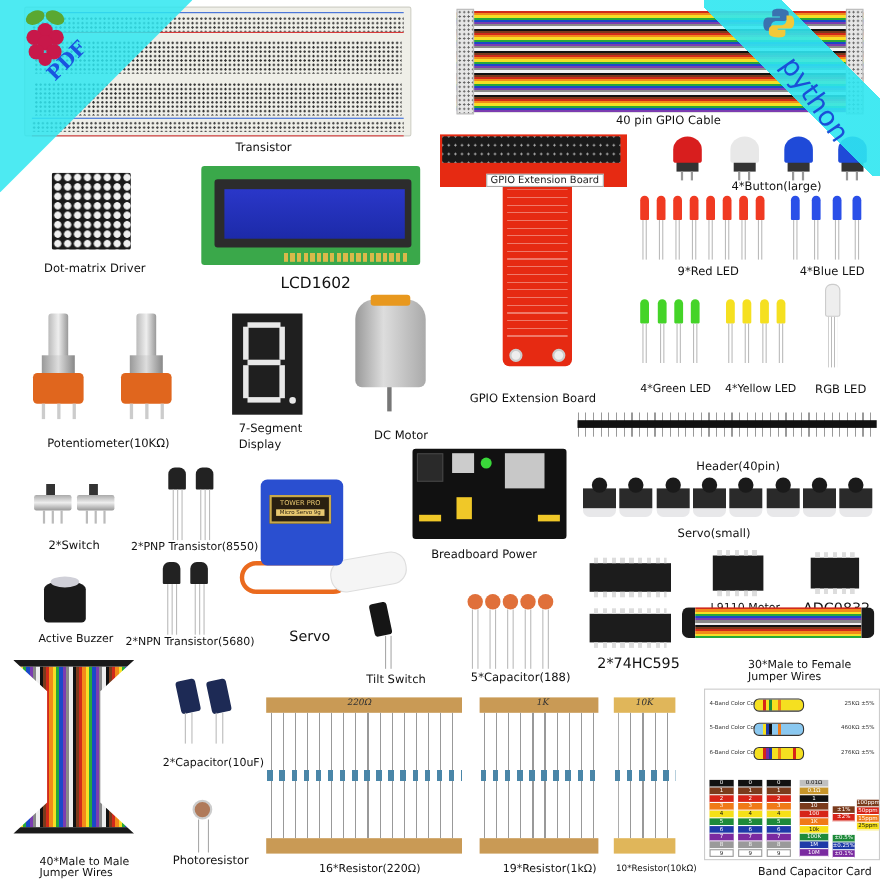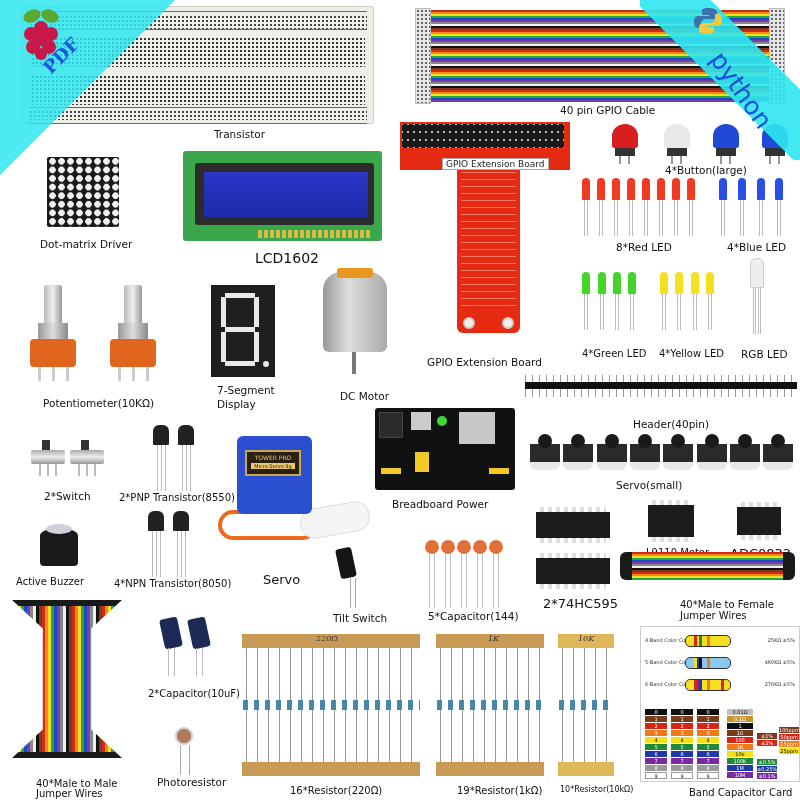--- a/index.html
+++ b/index.html
@@ -274,21 +274,21 @@
       <div class="led-head" style="background:#f03a22"></div>
       <div class="led-leg" style="left:2px"></div>
       <div class="led-leg" style="left:5px"></div>
     </div>
   <div class="led" style="left:105px">
       <div class="led-head" style="background:#f03a22"></div>
       <div class="led-leg" style="left:2px"></div>
       <div class="led-leg" style="left:5px"></div>
     </div>
 </div>
-<div class="lbl" style="left:616px;top:241px">8*Red LED</div>
+<div class="lbl" style="left:616px;top:241px">9*Red LED</div>
 
 <div class="abs" style="left:719px;top:178px;width:70px;height:62px">
   <div class="led" style="left:0">
       <div class="led-head" style="background:#2a4fe8"></div>
       <div class="led-leg" style="left:2px"></div>
       <div class="led-leg" style="left:5px"></div>
     </div>
   <div class="led" style="left:19px">
       <div class="led-head" style="background:#2a4fe8"></div>
       <div class="led-leg" style="left:2px"></div>
@@ -494,26 +494,26 @@
     <div class="tr-leg" style="left:4px"></div>
     <div class="tr-leg" style="left:8px"></div>
     <div class="tr-leg" style="left:12px"></div>
   </div>
 <div class="transistor" style="left:173px;top:511px">
     <div class="tr-body"></div>
     <div class="tr-leg" style="left:4px"></div>
     <div class="tr-leg" style="left:8px"></div>
     <div class="tr-leg" style="left:12px"></div>
   </div>
-<div class="lbl small" style="left:114px;top:578px">4*NPN Transistor(8050)</div>
+<div class="lbl small" style="left:114px;top:578px">2*NPN Transistor(5680)</div>
 
 <div class="abs buzzer">
     <div class="buzzer-sticker"></div>
   </div>
-<div class="lbl small" style="left:16px;top:576px">Active Buzzer</div>
+<div class="lbl small" style="left:35px;top:576px">Active Buzzer</div>
 
 <div class="abs servo-wire"></div>
 <div class="abs servo-horn"></div>
 <div class="abs servo">
   <div class="servo-label">
     <div style="color:#e8c870;font-size:6px;text-align:center;margin-top:2px">TOWER PRO</div>
     <div style="color:#2a2010;background:#e8c870;font-size:5px;text-align:center;margin:2px 4px 0">Micro Servo 9g</div>
   </div>
 </div>
 <div class="lbl big" style="left:263px;top:572px">Servo</div>
@@ -542,21 +542,21 @@
       <div class="ccap-head"></div>
       <div class="ccap-leg" style="left:4px"></div>
       <div class="ccap-leg" style="left:9px"></div>
     </div>
   <div class="ccap" style="left:64px">
       <div class="ccap-head"></div>
       <div class="ccap-leg" style="left:4px"></div>
       <div class="ccap-leg" style="left:9px"></div>
     </div>
 </div>
-<div class="lbl" style="left:428px;top:610px">5*Capacitor(144)</div>
+<div class="lbl" style="left:428px;top:610px">5*Capacitor(188)</div>
 
 <div class="chip" style="left:536px;top:512px;width:74px;height:26px">
     <div class="chip-pins-top"></div>
     <div class="chip-pins-bot"></div>
   </div>
 <div class="chip" style="left:536px;top:558px;width:74px;height:26px">
     <div class="chip-pins-top"></div>
     <div class="chip-pins-bot"></div>
   </div>
 <div class="lbl big" style="left:543px;top:596px">2*74HC595</div>
@@ -568,21 +568,21 @@
 <div class="lbl small" style="left:646px;top:547px">L9110 Motor</div>
 <div class="lbl small" style="left:646px;top:559px">Driver</div>
 
 <div class="chip" style="left:737px;top:507px;width:44px;height:28px">
     <div class="chip-pins-top"></div>
     <div class="chip-pins-bot"></div>
   </div>
 <div class="lbl big" style="left:730px;top:546px">ADC0832</div>
 
 <div class="abs jumpers-mf"></div>
-<div class="lbl small" style="left:680px;top:599px">40*Male to Female</div>
+<div class="lbl small" style="left:680px;top:599px">30*Male to Female</div>
 <div class="lbl small" style="left:680px;top:610px">Jumper Wires</div>
 
 <div class="abs jumpers-mm"></div>
 <div class="lbl small" style="left:36px;top:778px">40*Male to Male</div>
 <div class="lbl small" style="left:36px;top:788px">Jumper Wires</div>
 
 <div class="ecap" style="left:162px;top:618px">
     <div class="ecap-body"></div>
     <div class="ecap-leg" style="left:6px"></div>
     <div class="ecap-leg" style="left:12px"></div>

